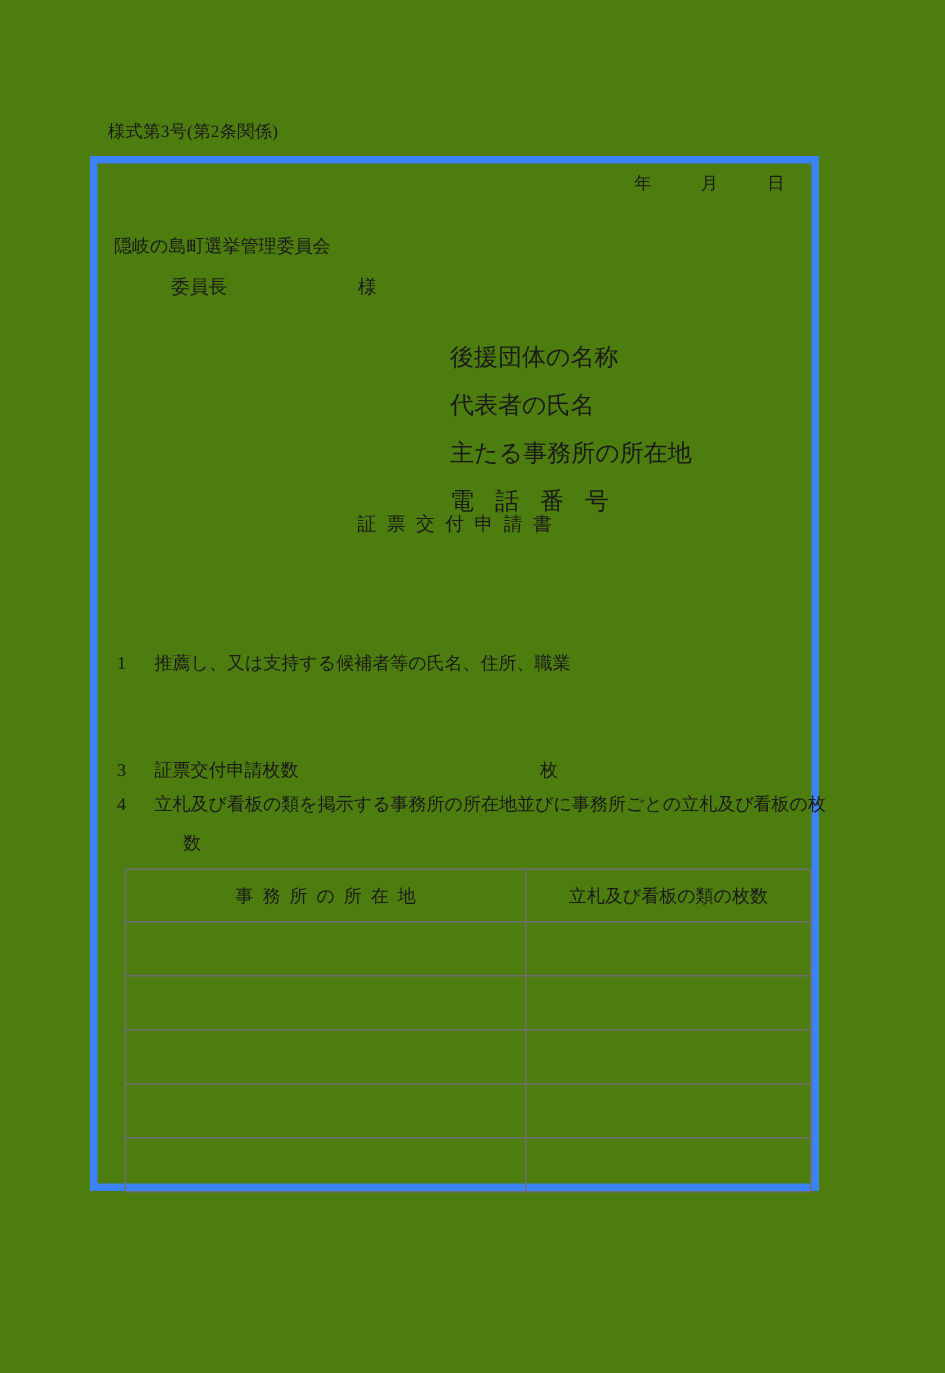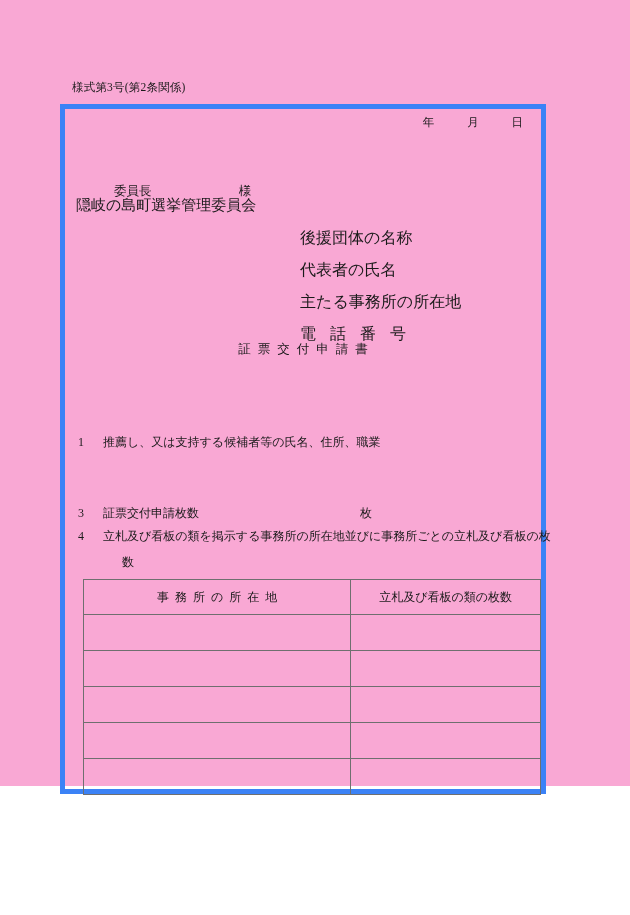--- a/index.html
+++ b/index.html
@@ -13,22 +13,22 @@
     font-family: "Liberation Serif", "DejaVu Serif", serif;
     color: #1a1a1a;
     position: relative;
     overflow: hidden;
   }
 
   .page {
     position: absolute;
     left: 0; top: 0;
     width: 630px;
-    height: 786px;
-    background: #f9a8d4;
+    height: 915px;
+    background: #4d7c0f;
   }
 
   
   .form-number {
     position: absolute;
     left: 72px;
     top: 80px;
     font-size: 11.5px;
     letter-spacing: 0.2px;
     white-space: nowrap;
@@ -64,23 +64,22 @@
     display: inline-block;
     margin-left: 30px;
   }
   .date-line .dchar:first-child { margin-left: 0; }
 
   
   .addressee {
     position: absolute;
     left: 11px;
     top: 47px;
-    font-size: 15px;
-    white-space: nowrap;
-    margin-top: 40px;
+    font-size: 12px;
+    white-space: nowrap;
   }
   .addressee-2 {
     position: absolute;
     left: 33px;
     top: 74px;
     font-size: 12.5px;
     white-space: nowrap;
     margin-left: 16px;
   }
   .addressee-2 .sama {

